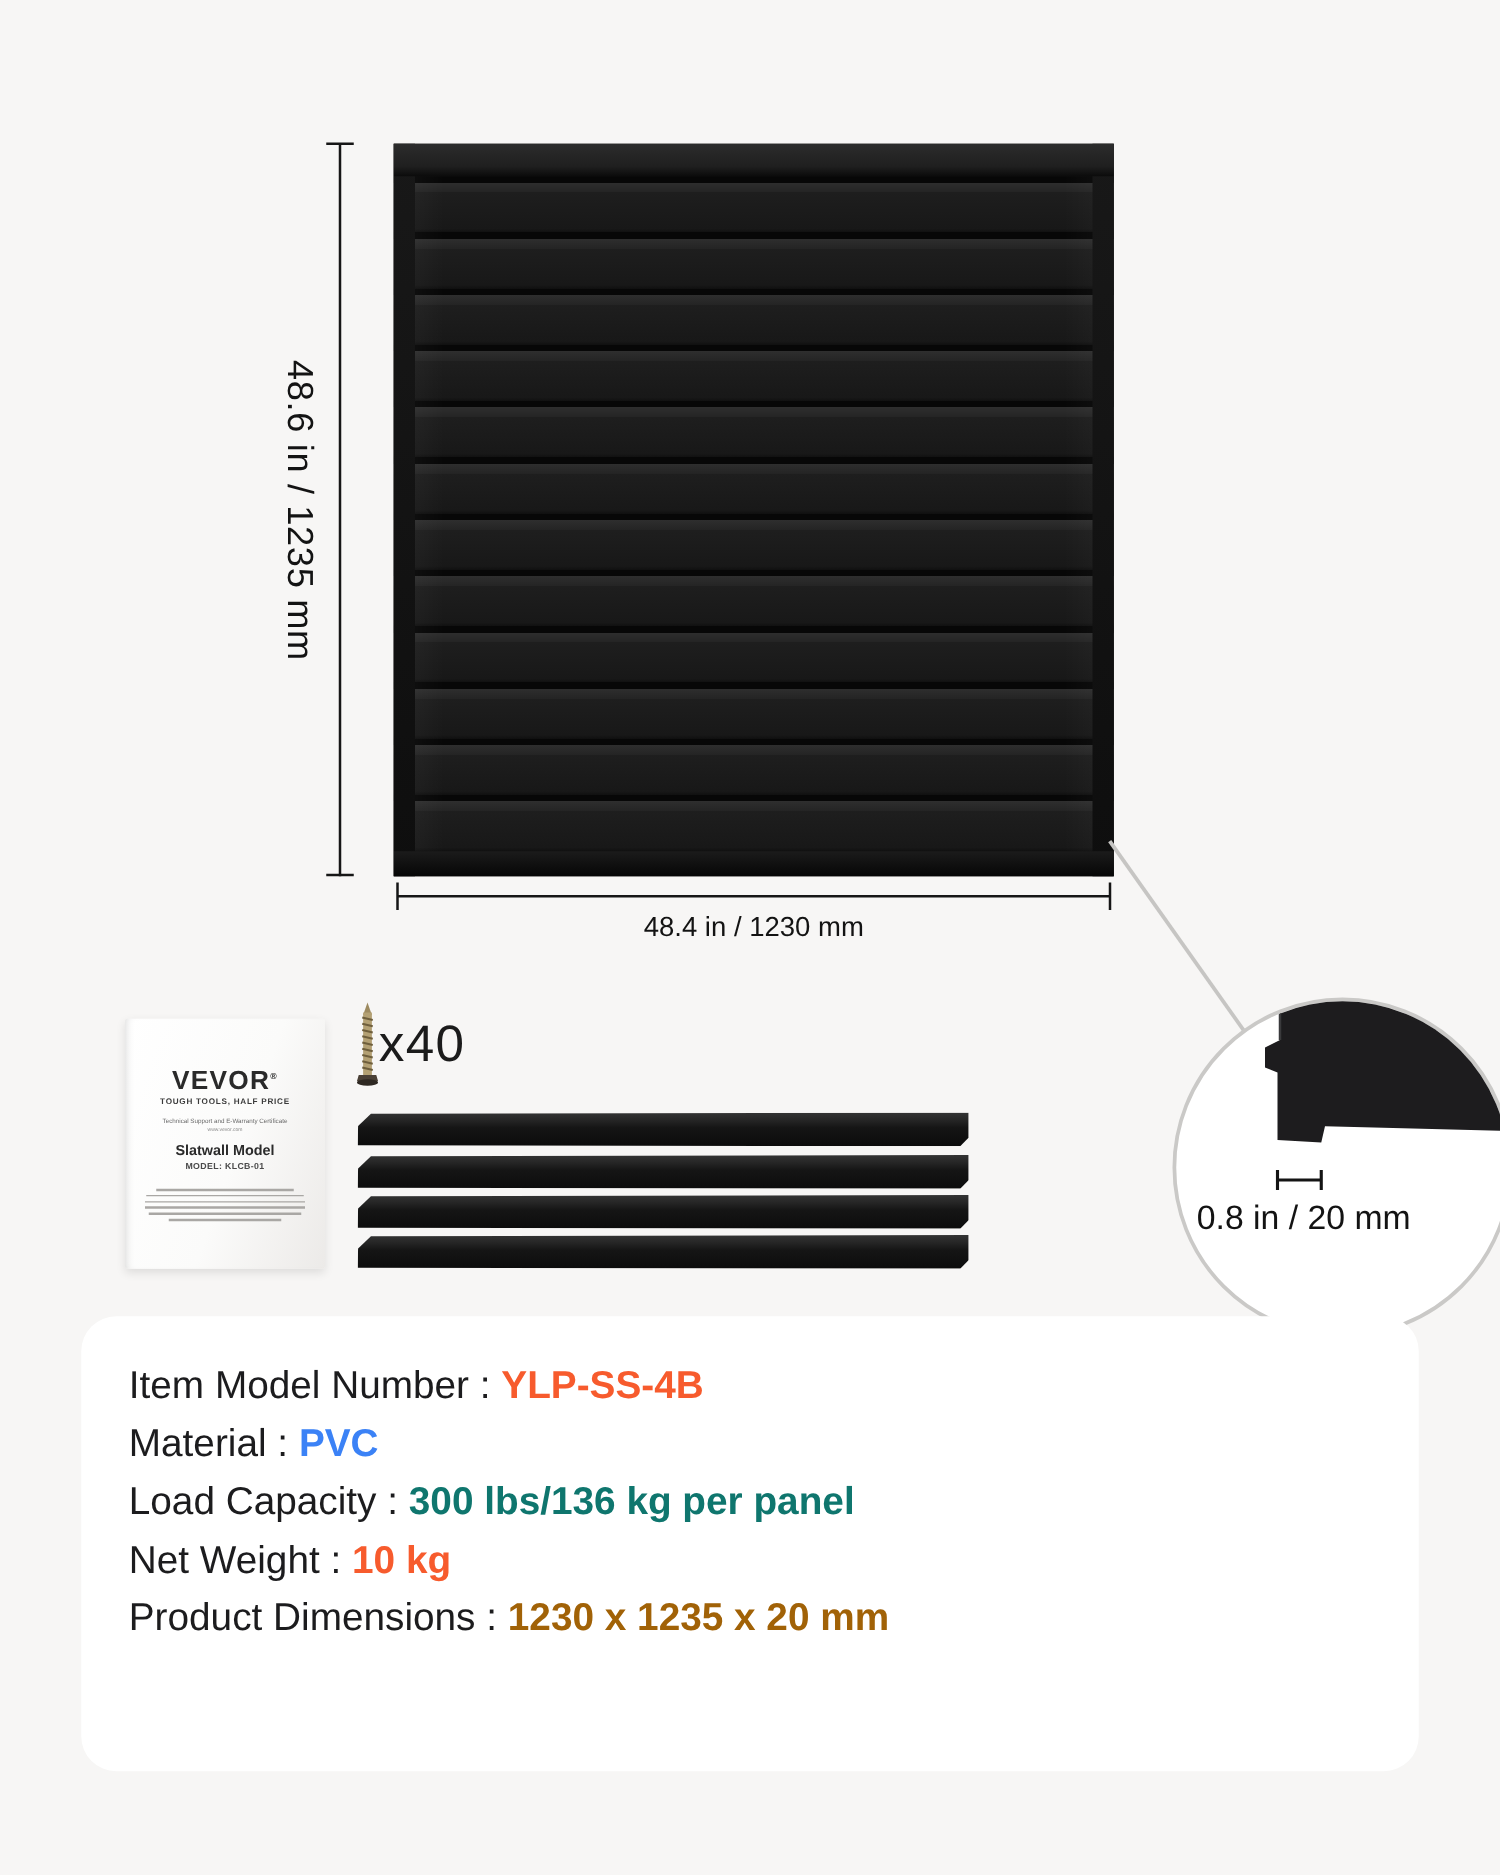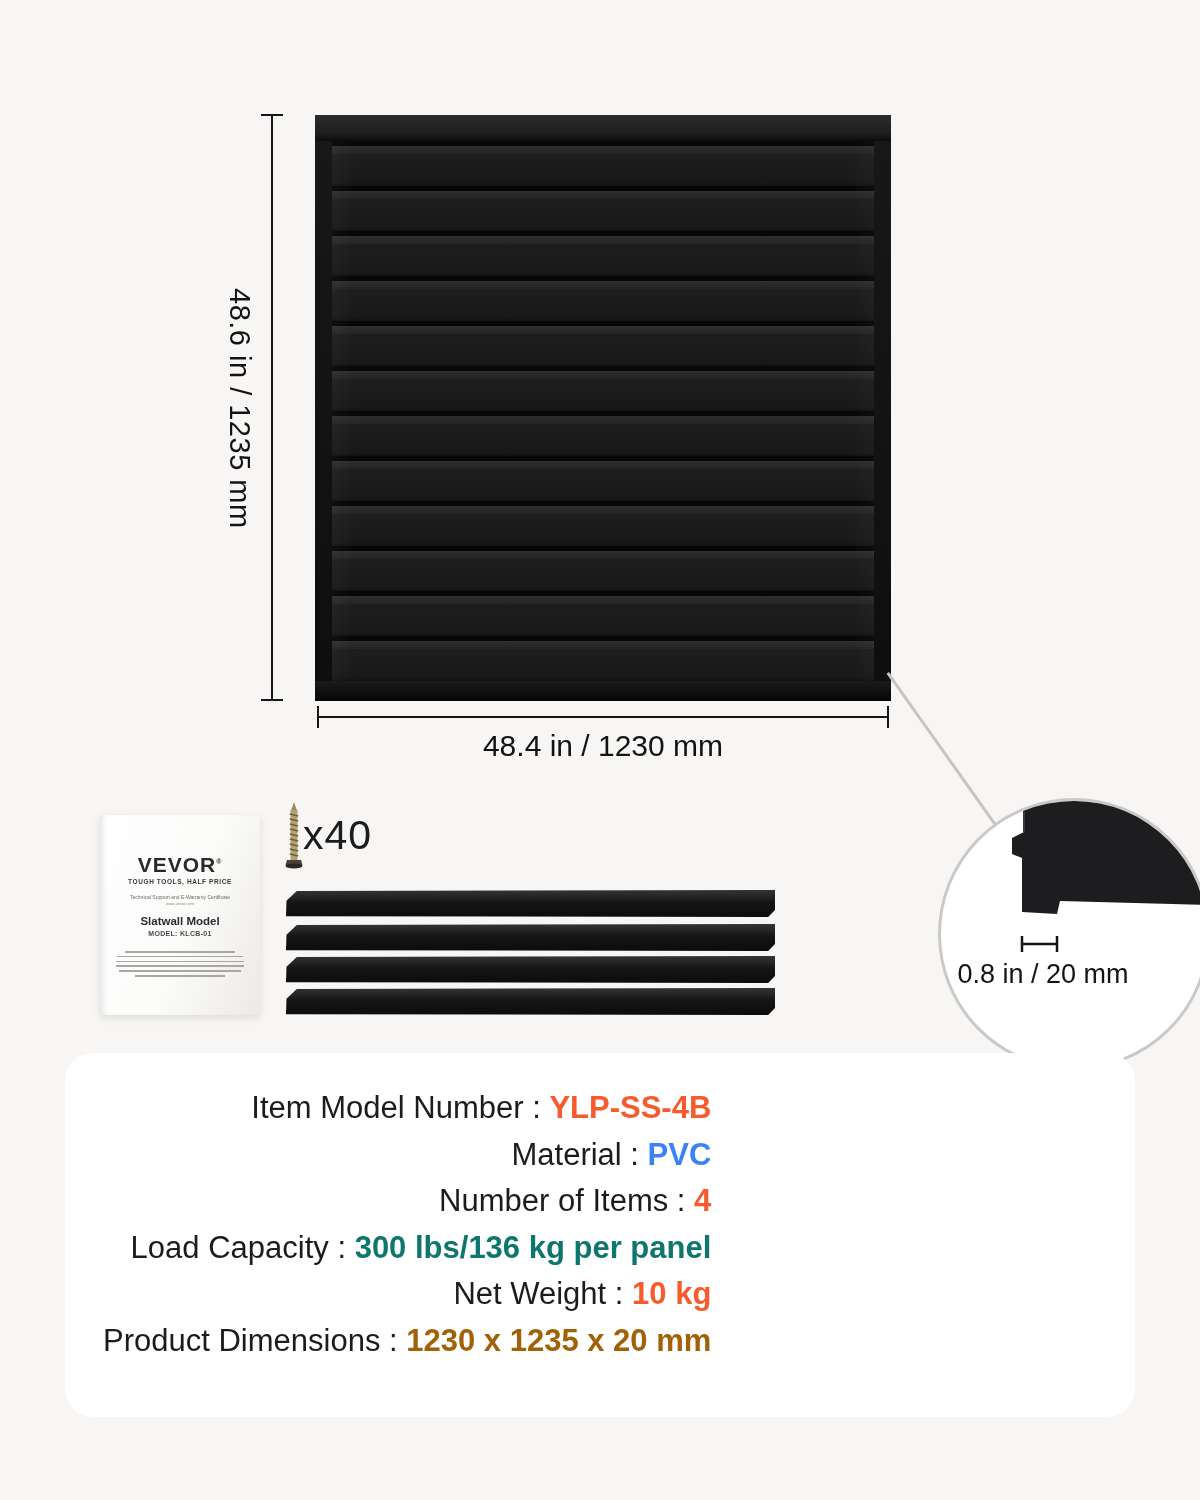--- a/index.html
+++ b/index.html
@@ -21,21 +21,21 @@
   .h-tick.left{left:317px;}
   .h-tick.right{left:887px;}
   .v-dim-label{
     position:absolute;left:218px;top:115px;height:586px;width:42px;
     display:flex;align-items:center;justify-content:center;
     writing-mode:vertical-rl;
     font-size:29px;color:#131313;letter-spacing:.5px;
   }
   .h-dim-label{
     position:absolute;left:318px;top:729px;width:570px;
-    text-align:center;font-size:30px;color:#131313;
+    text-align:center;font-size:22px;color:#131313;
   }
   
   .panel{
     position:absolute;left:315px;top:115px;width:576px;height:586px;
     background:#131313;
   }
   .panel-cap{
     position:absolute;left:0;top:0;right:0;height:26px;
     background:linear-gradient(180deg,#2c2c2c 0%,#1f1f1f 70%,#0b0b0b 100%);
   }
@@ -107,21 +107,21 @@
   }
   .strip.s1{top:890px;}
   .strip.s2{top:924px;}
   .strip.s3{top:956px;}
   .strip.s4{top:988px;}
   
   .card{
     position:absolute;left:65px;top:1053px;width:1070px;height:364px;
     background:#ffffff;border-radius:28px;
   }
-  .card-col{position:absolute;top:32px;text-align:right;}
+  .card-col{position:absolute;top:32px;}
   .card-col.left{left:38px;}
   .card-col.right{left:788px;}
   .spec-row{height:46.5px;line-height:46.5px;font-size:31px;color:#1c1c1e;white-space:nowrap;}
   .spec-value{font-weight:bold;}
   .acc-item{font-weight:bold;}
 </style>
 </head>
 <body>
 
 <div class="page">
@@ -203,20 +203,19 @@
 
   <div class="strip s1"></div>
   <div class="strip s2"></div>
   <div class="strip s3"></div>
   <div class="strip s4"></div>
 
   <div class="card">
     <div class="card-col left">
       <div class="spec-row"><span>Item Model Number : </span><span class="spec-value" style="color:#f75b2d">YLP-SS-4B</span></div>
       <div class="spec-row"><span>Material : </span><span class="spec-value" style="color:#3b82f6">PVC</span></div>
-      <div class="spec-row"><span>Number of Items : </span><span class="spec-value" style="color:#f75b2d">4</span></div>
       <div class="spec-row"><span>Load Capacity : </span><span class="spec-value" style="color:#0f766e">300 lbs/136 kg per panel</span></div>
       <div class="spec-row"><span>Net Weight : </span><span class="spec-value" style="color:#f75b2d">10 kg</span></div>
       <div class="spec-row"><span>Product Dimensions : </span><span class="spec-value" style="color:#a16207">1230 x 1235 x 20 mm</span></div>
     </div>
   </div>
 
 </div>
 
 </body></html>

